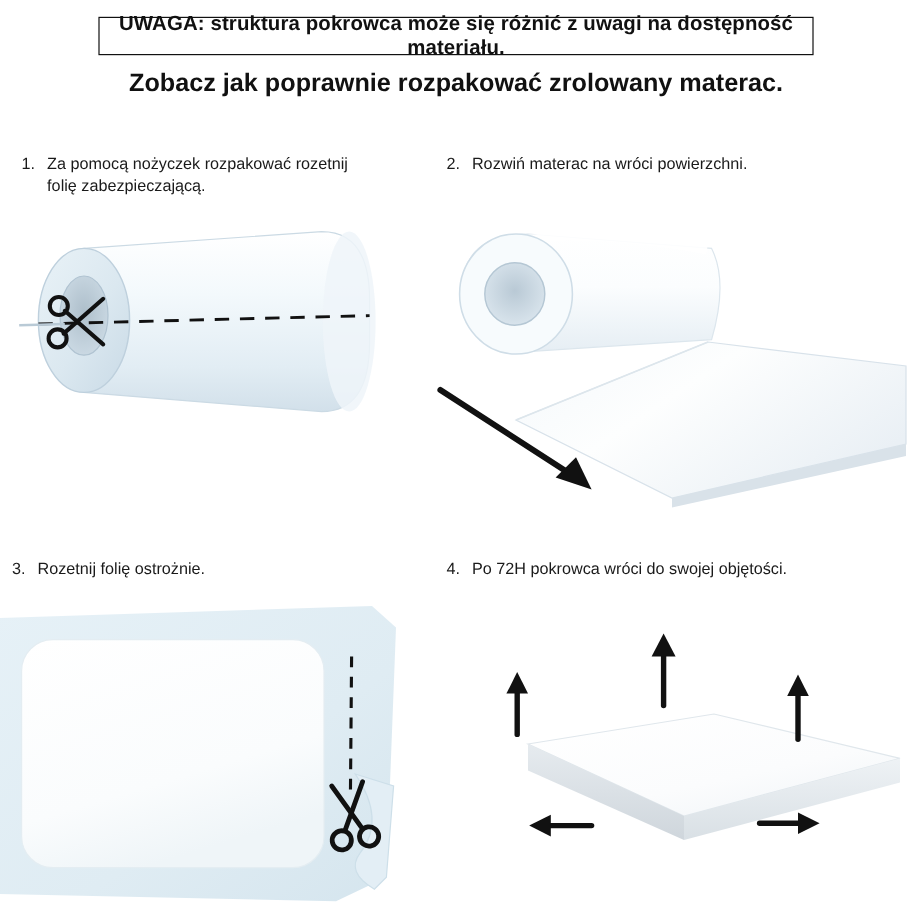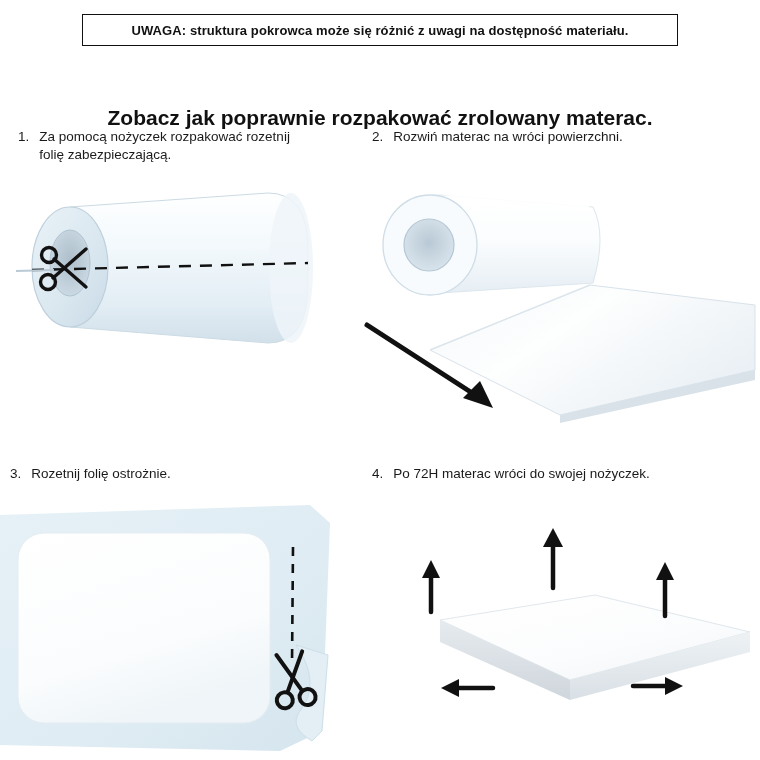--- a/index.html
+++ b/index.html
@@ -27,39 +27,38 @@
     left: 82px;
     top: 14px;
     width: 596px;
     height: 32px;
     box-sizing: border-box;
     border: 1.5px solid #111111;
     background: #ffffff;
     display: flex;
     align-items: center;
     justify-content: center;
-    font-size: 13px;
+    font-size: 17px;
     font-weight: bold;
     letter-spacing: .1px;
     color: #111111;
     text-align: center;
     padding: 0 8px;
   }
 
   
   .main-title {
     position: absolute;
     left: 0;
     top: 58px;
     width: 760px;
     text-align: center;
     font-size: 21px;
     font-weight: bold;
     color: #111111;
-    margin-top: 48px;
   }
 
   
   .step-text {
     position: absolute;
     display: flex;
     gap: 10px;
     font-size: 13.5px;
     line-height: 1.35;
     color: #1a1a1a;
@@ -102,21 +101,21 @@
     <span class="step-label">Rozwiń materac na wróci powierzchni.</span>
   </div>
 
   <div class="step-text" id="step3-text">
     <span class="step-num">3.</span>
     <span class="step-label">Rozetnij folię ostrożnie.</span>
   </div>
 
   <div class="step-text" id="step4-text">
     <span class="step-num">4.</span>
-    <span class="step-label">Po 72H materac wróci do swojej nożyczek.</span>
+    <span class="step-label">Po 72H pokrowca wróci do swojej objętości.</span>
   </div>
 
   <div class="figure" id="fig1">
     <svg class="fig-svg" width="330" height="220" viewBox="0 0 330 220" xmlns="http://www.w3.org/2000/svg">
       <defs>
         <linearGradient id="rollBody" x1="0" y1="0" x2="0" y2="1">
           <stop offset="0%" stop-color="#ffffff"></stop>
           <stop offset="35%" stop-color="#f3f9fc"></stop>
           <stop offset="75%" stop-color="#e2edf4"></stop>
           <stop offset="100%" stop-color="#d2e0ea"></stop>

